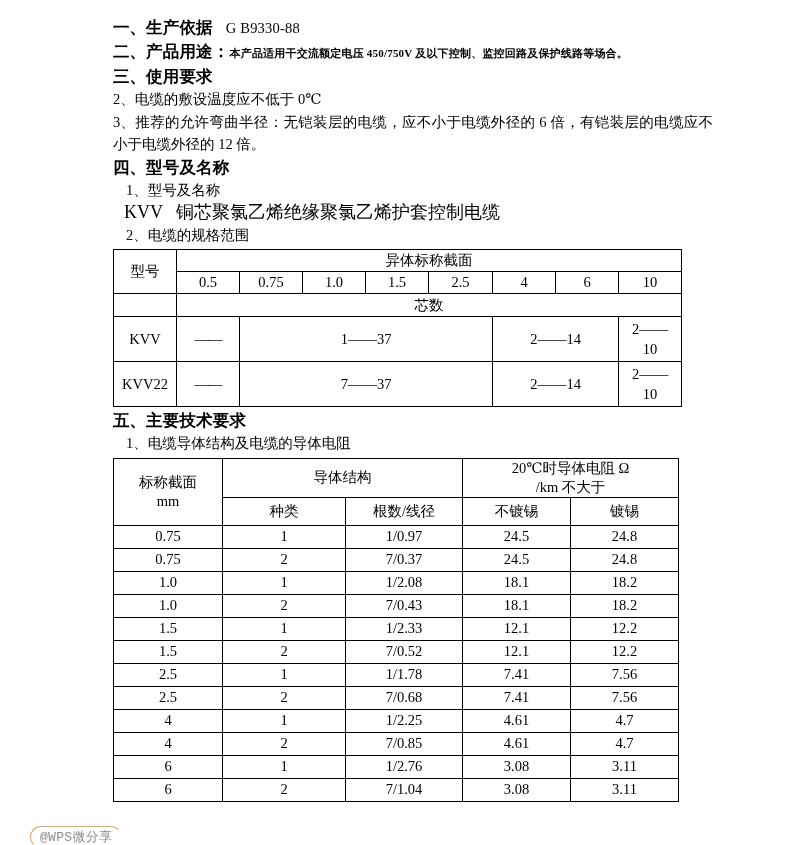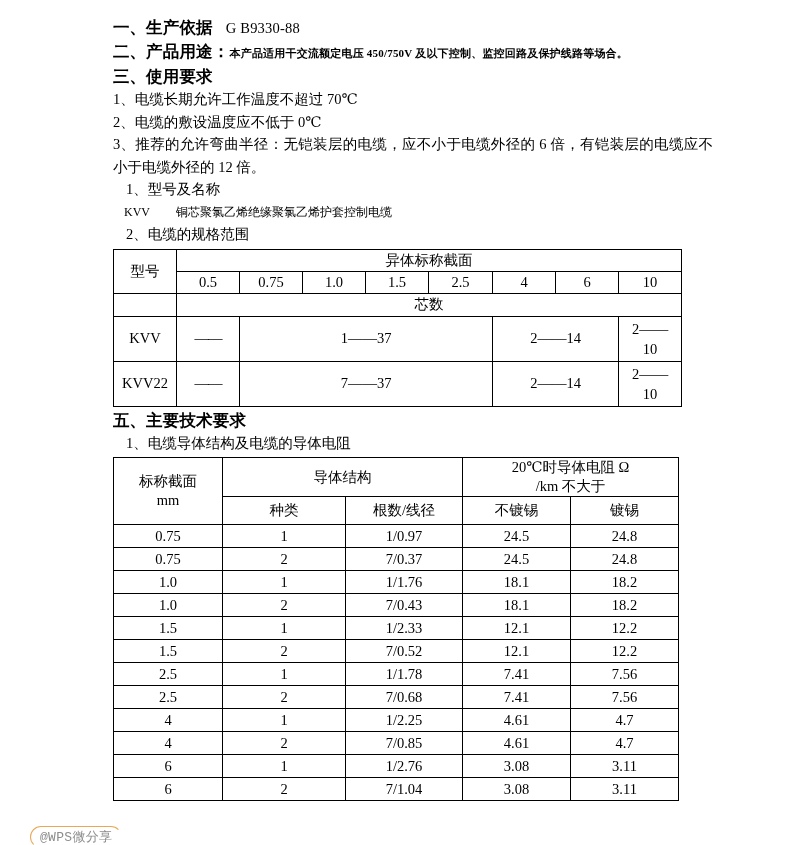--- a/index.html
+++ b/index.html
@@ -55,21 +55,21 @@
     text-align: justify;
   }
 
   .sub {
     font-size: 14.5px;
     line-height: 22.5px;
     margin-left: 13px;
   }
 
   .model-line {
-    font-size: 12px;
+    font-size: 18px;
     line-height: 22.5px;
     padding-left: 11px;
     font-family: Liberation Serif, serif;
   }
   .model-line .code {
     display: inline-block;
     min-width: 52px;
   }
   .model-line .code2 {
     display: inline-block;
@@ -139,24 +139,26 @@
       <span class="num">一、</span><span>生产依据</span>&nbsp;&nbsp;&nbsp;<span class="tail">G B9330-88</span>
     </div>
 
     <div class="h-major">
       <span class="num">二、</span><span>产品用途：</span><span class="body-tail">本产品适用干交流额定电压 450/750V 及以下控制、监控回路及保护线路等场合。</span>
     </div>
 
     <div class="h-major">
       <span class="num">三、</span><span>使用要求</span>
     </div>
-    <div class="para">1、电缆长期允许工作温度不超过 70℃</div>
     <div class="para">2、电缆的敷设温度应不低于 0℃</div>
     <div class="para">3、推荐的允许弯曲半径：无铠装层的电缆，应不小于电缆外径的 6 倍，有铠装层的电缆应不小于电缆外径的 12 倍。</div>
 
+    <div class="h-major">
+      <span class="num">四、</span><span>型号及名称</span>
+    </div>
     <div class="sub">1、型号及名称</div>
     <div class="model-line">
       <span class="code">KVV</span><span>铜芯聚氯乙烯绝缘聚氯乙烯护套控制电缆</span>
     </div>
     <div class="sub">2、电缆的规格范围</div>
 
     <table class="doc-table" id="table-spec-range">
       <colgroup>
         <col style="width:63px">
           <col style="width:63px">
@@ -254,21 +256,21 @@
         <tr>
           <td>0.75</td>
           <td>2</td>
           <td>7/0.37</td>
           <td>24.5</td>
           <td>24.8</td>
         </tr>
         <tr>
           <td>1.0</td>
           <td>1</td>
-          <td>1/1.76</td>
+          <td>1/2.08</td>
           <td>18.1</td>
           <td>18.2</td>
         </tr>
         <tr>
           <td>1.0</td>
           <td>2</td>
           <td>7/0.43</td>
           <td>18.1</td>
           <td>18.2</td>
         </tr>

